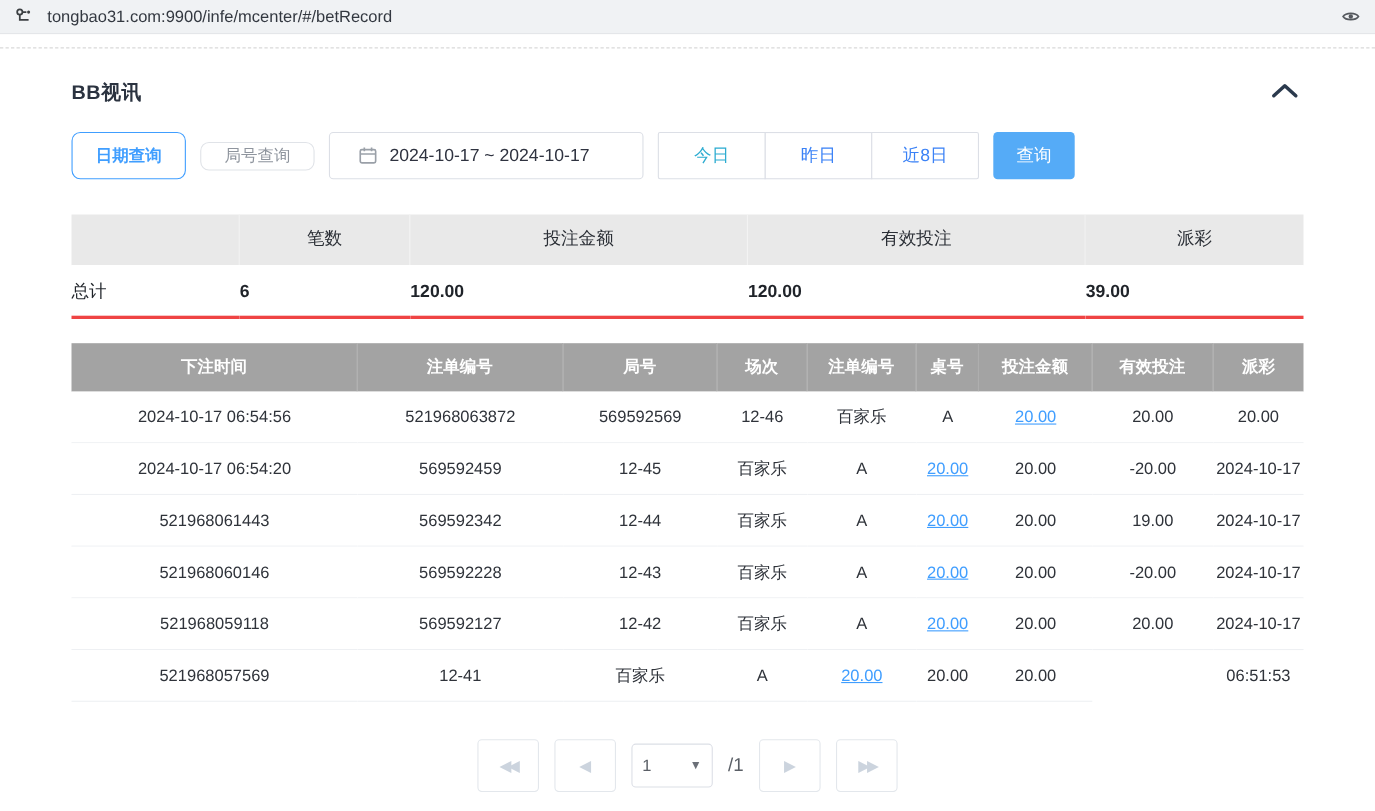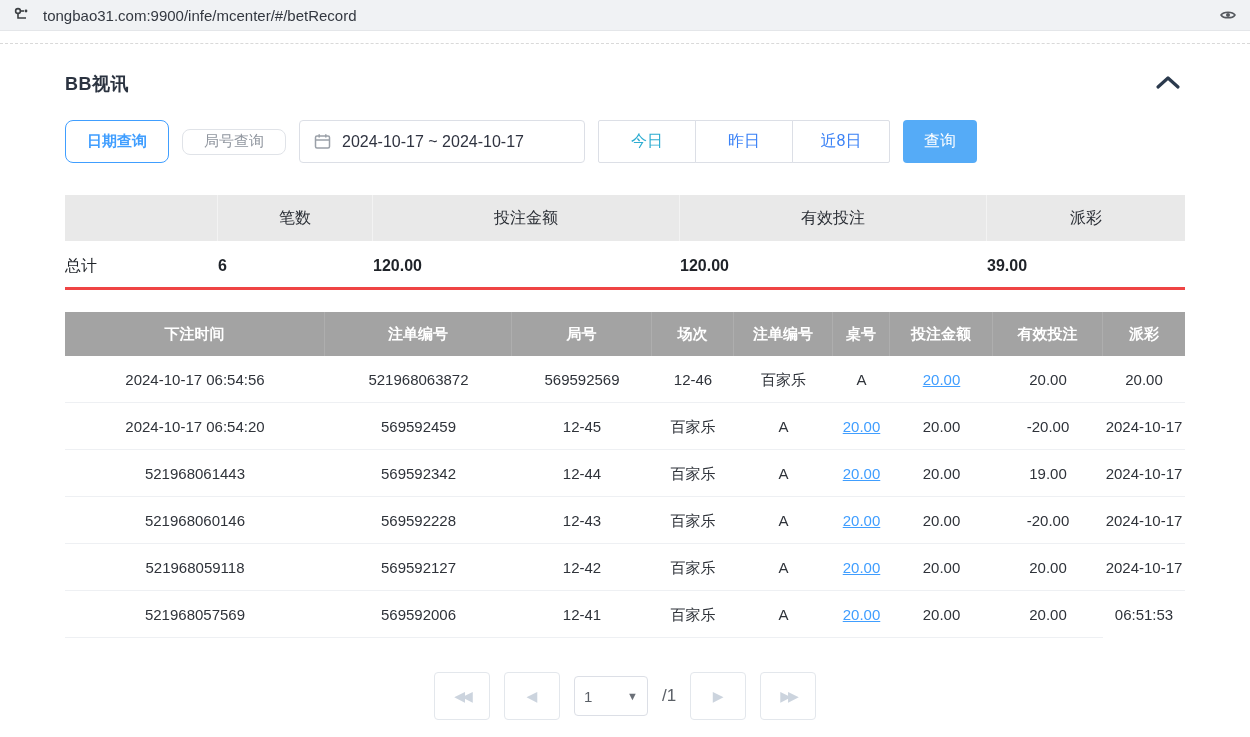--- a/index.html
+++ b/index.html
@@ -31,21 +31,21 @@
   .btn-date{
     height:43px; padding:0 21px; border:1px solid #409eff; border-radius:8px;
     color:#409eff; font-size:15px; font-weight:bold;
   }
   .btn-round{
     height:26px; padding:0 21px; border:1px solid #e0e3e8; border-radius:8px;
     color:#8f959e; font-size:15px;
   }
   .date-picker{
     height:43px; width:286px; border:1px solid #dcdfe6; border-radius:4px;
-    display:flex; align-items:center; gap:11px; padding:0 14px; cursor:pointer; background:#fff;
+    display:flex; align-items:center; gap:11px; padding:0 26px; cursor:pointer; background:#fff;
   }
   .date-picker .cal{ flex:0 0 auto; display:flex; }
   .date-text{ font-size:16px; color:#2f3340; }
 
   .quick-group{ display:flex; }
   .quick-btn{
     height:43px; width:98px; border:1px solid #dcdfe6; background:#fff;
     font-size:16px; color:#3b82f6; margin-left:-1px; cursor:pointer;
   }
   .quick-btn:first-child{ margin-left:0; border-radius:2px 0 0 2px; }
@@ -235,21 +235,20 @@
     <div class="bc">569592127</div>
     <div class="bc">12-42</div>
     <div class="bc">百家乐</div>
     <div class="bc">A</div>
     <div class="bc"><span class="bet-link">20.00</span></div>
     <div class="bc">20.00</div>
     <div class="bc js-neg">20.00</div>
 
     <div class="bc">2024-10-17 06:51:53</div>
     <div class="bc">521968057569</div>
-    <div class="bc">569592006</div>
     <div class="bc">12-41</div>
     <div class="bc">百家乐</div>
     <div class="bc">A</div>
     <div class="bc"><span class="bet-link">20.00</span></div>
     <div class="bc">20.00</div>
     <div class="bc js-neg">20.00</div>
   </div>
 
   <div class="pagination">
     <button class="page-btn">

